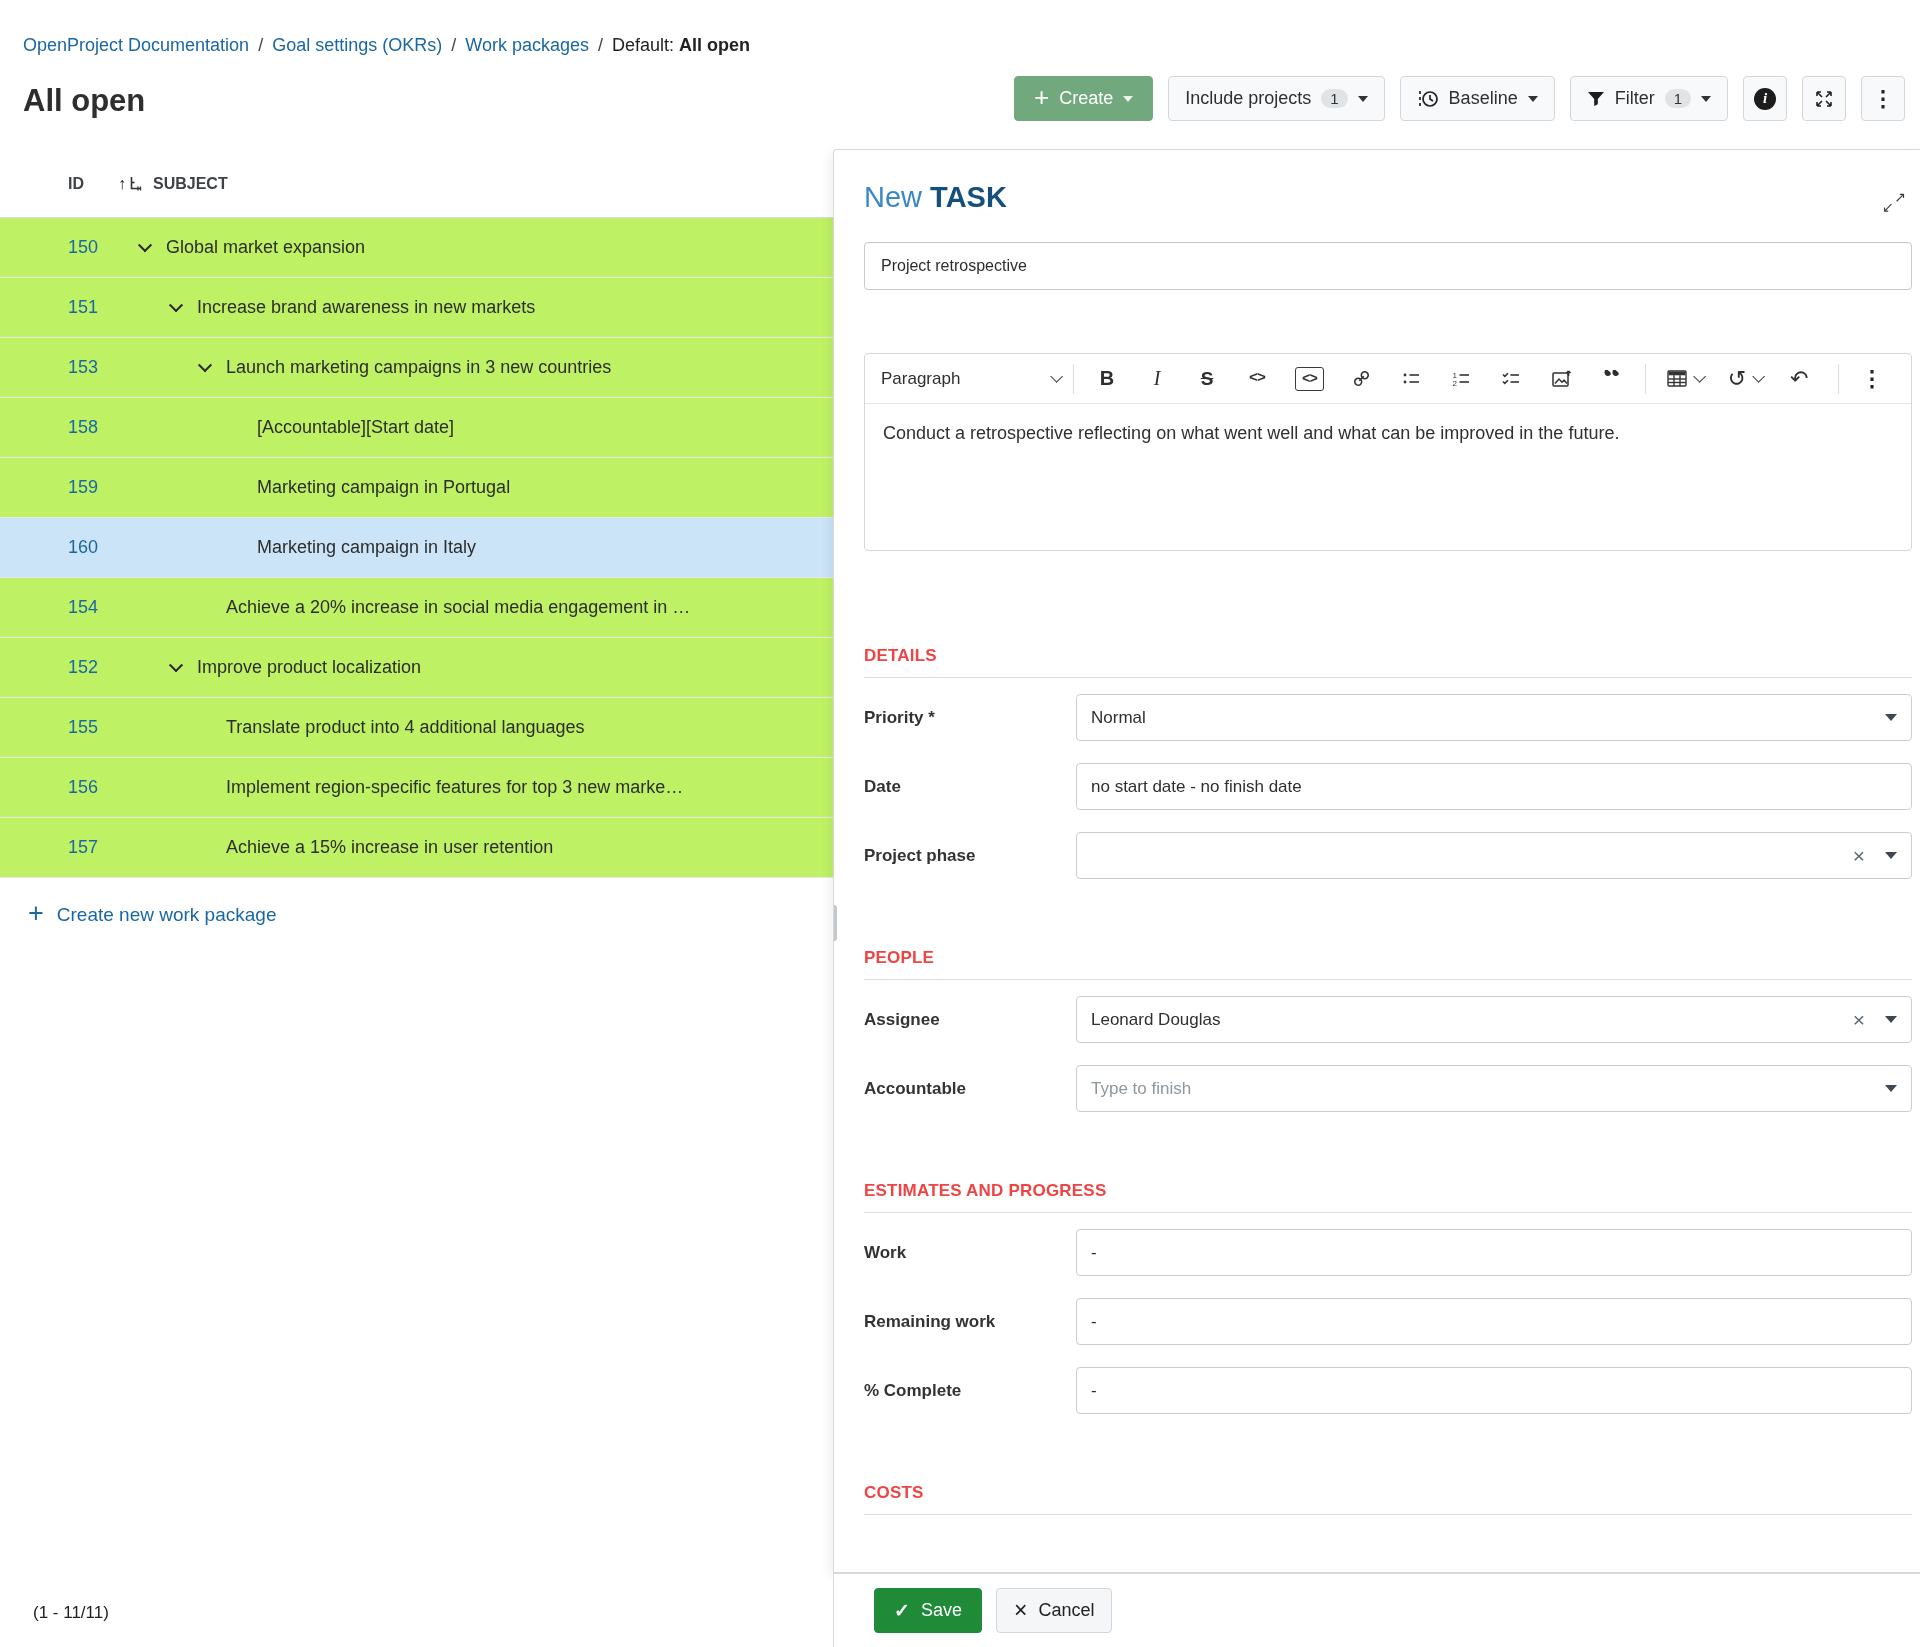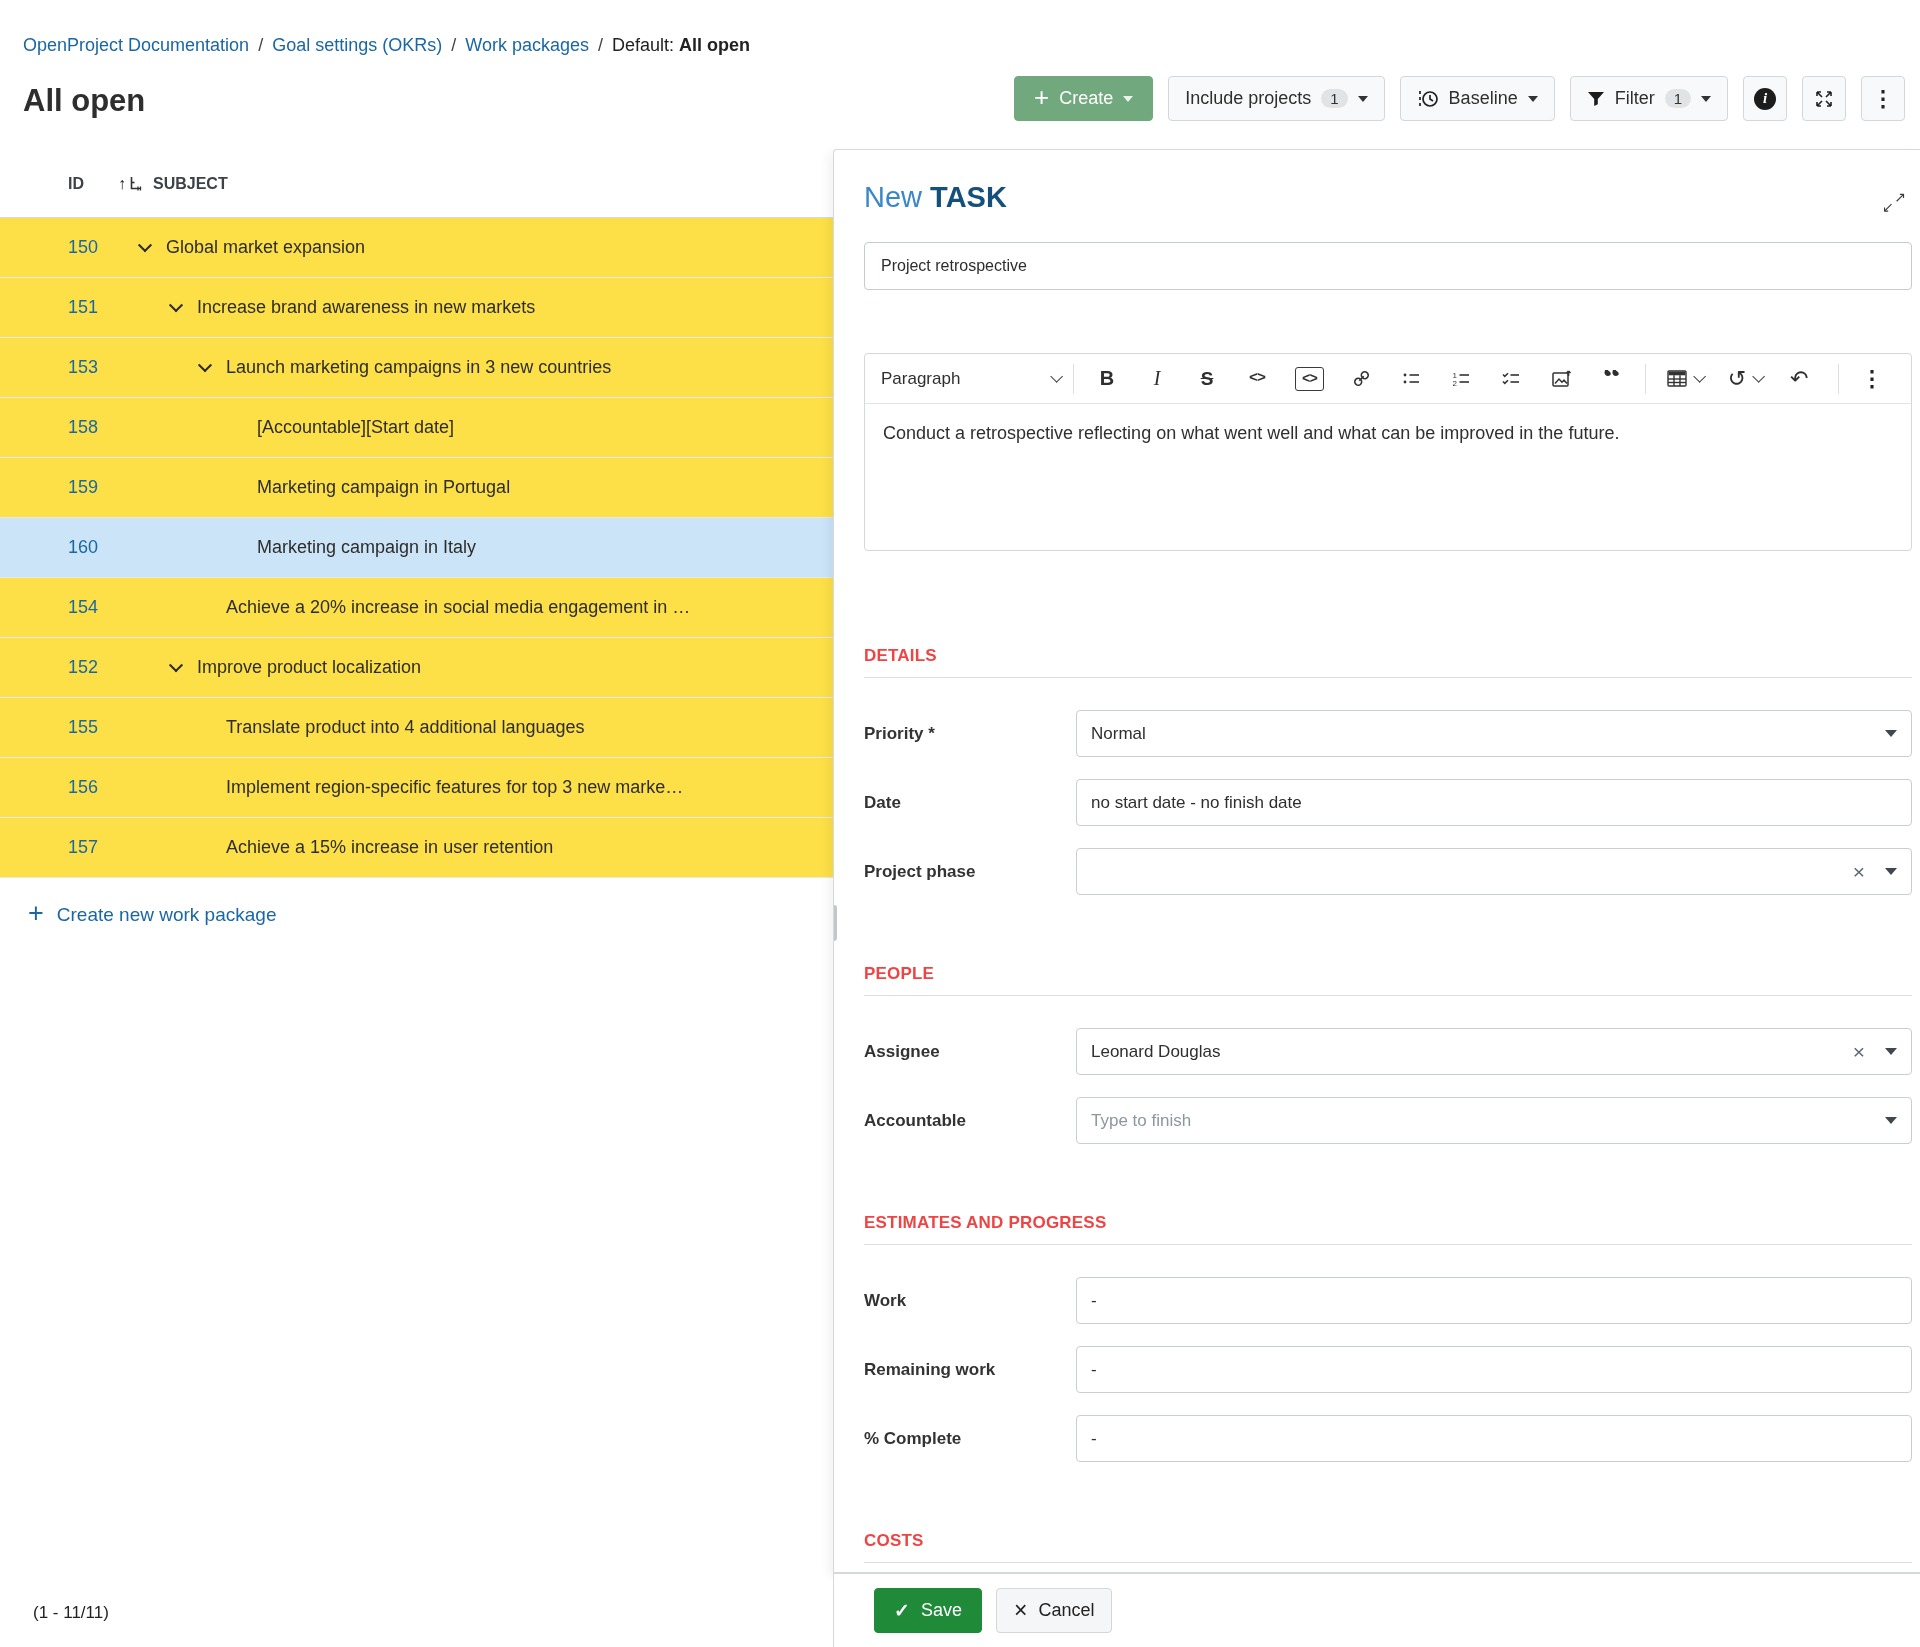--- a/index.html
+++ b/index.html
@@ -25,21 +25,21 @@
   .badge { background:#e1e4e7; border-radius:11px; padding:1px 9px; font-size:15px; color:#333; }
   .kebab { font-size:22px; font-weight:700; color:#222; letter-spacing:0; }
   .info-circle { width:22px; height:22px; border-radius:50%; background:#1c1c1c; color:#fff; font-size:15px; font-weight:700; font-family:"Liberation Serif",serif; display:flex; align-items:center; justify-content:center; font-style:italic; }
 
   
   .wp-table { position:absolute; left:0; top:150px; width:833px; }
   .thead { height:68px; display:flex; align-items:center; border-bottom:1px solid #d8dbdd; font-size:16px; font-weight:700; color:#3c4247; }
   .col-id { width:126px; padding-left:68px; display:flex; gap:12px; align-items:center;justify-content:space-between; }
   .sort-arrow { font-size:16px; font-weight:400; color:#222; }
   .col-subject { display:flex; gap:10px; align-items:center; padding-left:2px; }
-  .trow { height:60px; display:flex; align-items:center; border-bottom:1px solid #e6e8ea; background:#fde047; }
+  .trow { height:60px; display:flex; align-items:center; border-bottom:1px solid #e6e8ea; background:#bef264; }
   .trow.selected { background:#cbe4f8; }
   .tid { width:126px; padding-left:68px; font-size:18px; color:#1A67A3; text-decoration:none; cursor:pointer; flex:none; }
   .tsubj { flex:1; position:relative; font-size:18px; color:#2d2d2d; white-space:nowrap; overflow:hidden; text-overflow:ellipsis; padding-right:4px; }
   .lvl0 .tsubj { padding-left:40px; } .lvl1 .tsubj { padding-left:71px; } .lvl2 .tsubj { padding-left:100px; } .lvl3 .tsubj { padding-left:131px; }
   .chev { display:inline-block; width:16px; margin-left:-26px; margin-right:10px; cursor:pointer; }
   .chev::before { content:""; display:inline-block; width:8px; height:8px; border-right:2px solid #2b2b2b; border-bottom:2px solid #2b2b2b; transform:rotate(45deg) translate(-2px,-2px); }
   .create-link { margin:24px 0 0 28px; display:flex; align-items:center; gap:13px; color:#1A67A3; font-size:19px; cursor:pointer; }
   .create-link .plus { font-size:27px; line-height:1; margin-top:-2px; }
   .pagination { position:absolute; left:33px; bottom:24px; font-size:17px; color:#222; }
 
@@ -70,21 +70,21 @@
   .quote-glyph { font-family:"Liberation Serif",serif; font-size:36px; font-weight:700; line-height:14px; height:18px; overflow:hidden; display:inline-block; }
   .uglyph { font-size:22px; line-height:1; }
   .ed-group { display:flex; align-items:center; gap:6px; }
   .ed-kebab { margin-left:auto; display:flex; align-items:center; }
   .ed-content { min-height:146px; padding:16px 18px; font-size:18px; color:#303030; line-height:1.45; cursor:text; }
 
   
   .section-head { font-size:17px; font-weight:700; color:#ef4444; letter-spacing:.2px; }
   .section-hr { border:none; border-top:1px solid #dcdfe1; margin-top:11px; }
   .mt-details { margin-top:95px; } .mt-sec { margin-top:69px; }
-  .fields { margin-top:32px; }
+  .fields { margin-top:16px; }
   .frow { display:flex; align-items:center; margin-bottom:22px; }
   .flabel { width:212px; flex:none; font-size:17px; font-weight:700; color:#333; }
   .fctrl { flex:1; height:47px; border:1px solid #c9ced3; border-radius:4px; display:flex; align-items:center; padding:0 14px; font-size:17px; color:#2f2f2f; cursor:pointer; background:#fff; }
   .fctrl .val { flex:1; white-space:nowrap; overflow:hidden; }
   .fctrl .placeholder { color:#8d979e; }
   .clear-x { font-size:21px; color:#5d676f; margin-right:20px; line-height:1; cursor:pointer; }
   .fcaret { width:0; height:0; border-left:6px solid transparent; border-right:6px solid transparent; border-top:7px solid #3f4850; cursor:pointer; }
 
   
   .panel-footer { position:absolute; left:833px; right:0; bottom:0; height:74px; background:#fff; border-top:1px solid #d5d9db; border-left:1px solid #d5d9db; display:flex; align-items:center; padding-left:40px; gap:14px; }

